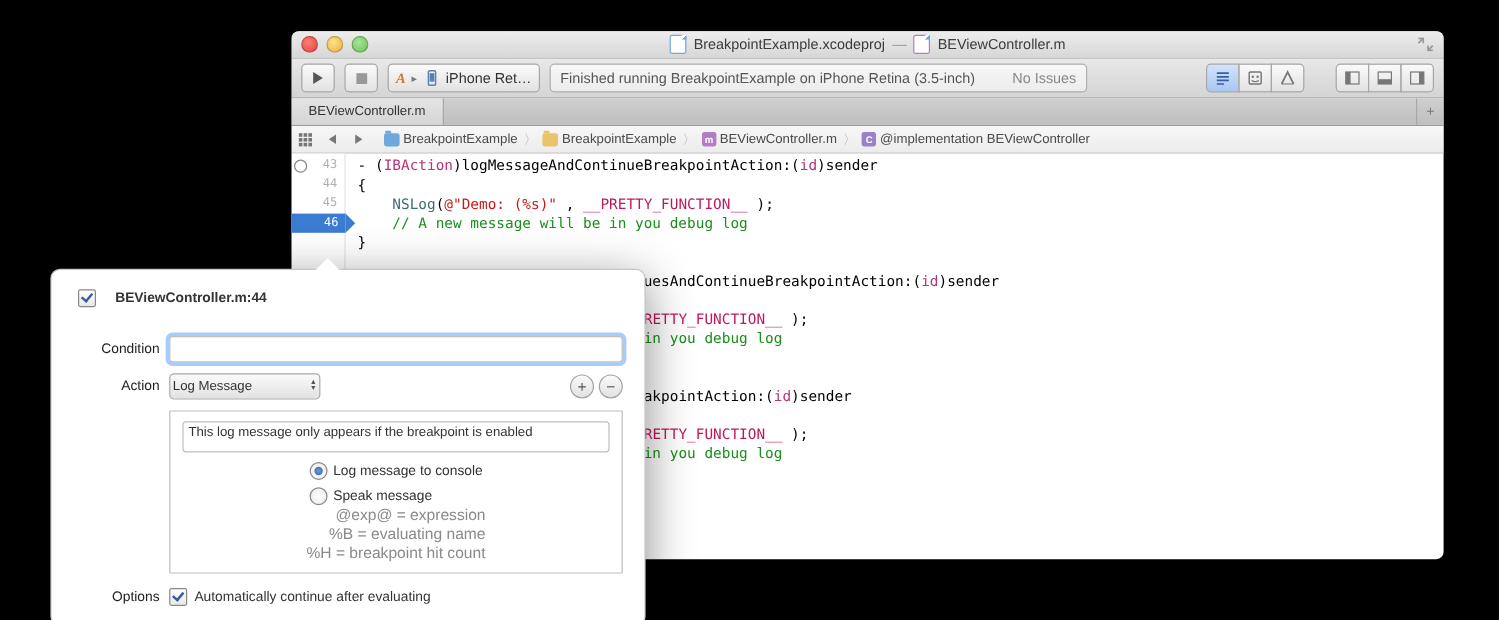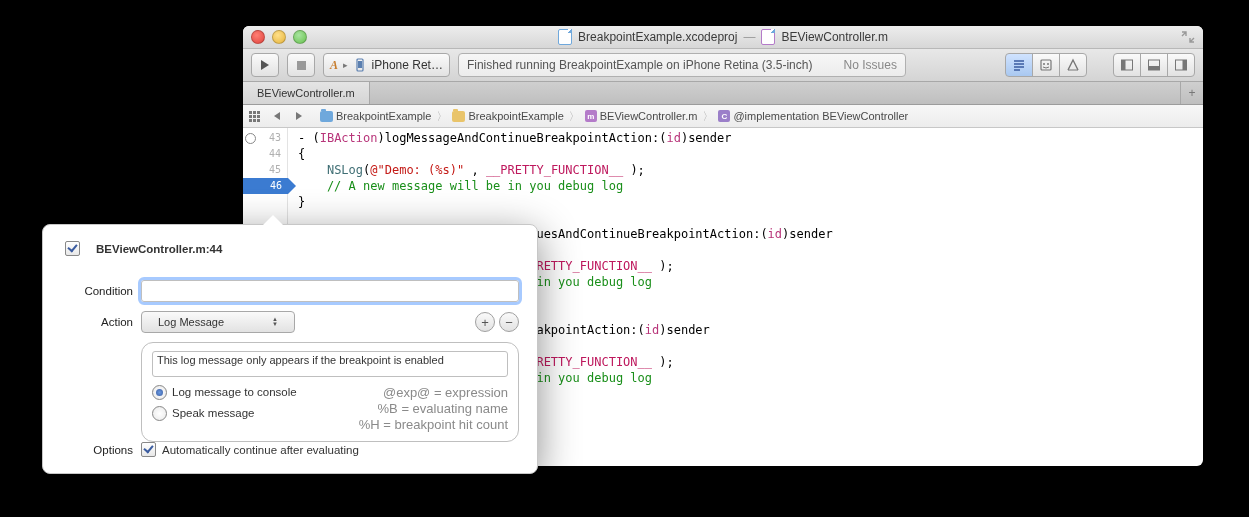--- a/index.html
+++ b/index.html
@@ -72,26 +72,26 @@
   .pop-label{width:72px;text-align:right;padding-right:8px;color:#222;}
   .pop-title{display:flex;align-items:center;gap:16px;font-weight:bold;margin-bottom:24px;margin-left:4px;}
   .checkbox{width:13px;height:13px;border:1px solid #888;border-radius:2px;background:linear-gradient(#fff,#e8e8e8);display:flex;align-items:center;justify-content:center;position:relative;}
   .checkbox.checked::after{content:'';position:absolute;left:2px;top:2px;width:7px;height:4px;border-left:2px solid #3b5ca0;border-bottom:2px solid #3b5ca0;transform:rotate(-50deg);}
   .text-input{flex:1;height:20px;border:1px solid #bfbfbf;border-radius:3px;padding:0 4px;background:#fff;}
   .text-input.focus{outline:3px solid rgba(94,158,255,0.55);outline-offset:0;}
   .num-input{width:30px;height:18px;border:1px solid #bfbfbf;border-radius:3px 0 0 3px;padding:0 4px;background:#fff;text-align:left;}
   .stepper{width:13px;height:20px;border:1px solid #a8a8a8;border-left:none;border-radius:0 3px 3px 0;background:linear-gradient(#fafafa,#e2e2e2);display:flex;flex-direction:column;}
   .stepper div{flex:1;display:flex;align-items:center;justify-content:center;font-size:6px;color:#555;}
   .stepper div:first-child{border-bottom:1px solid #bbb;}
-  .dropdown{width:120px;height:20px;border:1px solid #a8a8a8;border-radius:4px;background:linear-gradient(#fafafa,#e2e2e2);display:flex;align-items:center;padding:0 16px;justify-content:space-between;font-size:11px;}
+  .dropdown{width:120px;height:20px;border:1px solid #a8a8a8;border-radius:4px;background:linear-gradient(#fafafa,#e2e2e2);display:flex;align-items:center;padding:0 2px;justify-content:space-between;font-size:11px;}
   .dd-arrows{display:flex;flex-direction:column;font-size:6px;line-height:5px;color:#555;}
   .circle-btn{width:18px;height:18px;border:1px solid #a0a0a0;border-radius:50%;background:linear-gradient(#fafafa,#e2e2e2);display:flex;align-items:center;justify-content:center;font-size:13px;color:#555;}
-  .action-box{margin-left:80px;border:1px solid #bfbfbf;border-radius:12px;padding:8px 10px;}
+  .action-box{margin-left:80px;border:1px solid #bfbfbf;border-radius:1px;padding:8px 10px;margin-bottom:12px;}
   .action-input{height:20px;border:1px solid #bfbfbf;border-radius:3px;padding:2px 4px;color:#333;margin-bottom:8px;font-size:11px;}
-  .radio-row{display:flex;align-items:flex-start;justify-content:space-between;}
+  .radio-row{display:flex;align-items:center;justify-content:space-between;flex-direction:column;}
   .radio-col{display:flex;flex-direction:column;gap:6px;}
   .hints{text-align:right;color:#8a8a8a;font-size:13px;line-height:16px;}
   .radio{width:13px;height:13px;border:1px solid #888;border-radius:50%;background:radial-gradient(#fff,#e8e8e8);position:relative;display:inline-block;vertical-align:middle;margin-right:5px;}
   .radio.sel::after{content:'';position:absolute;left:3px;top:3px;width:7px;height:7px;border-radius:50%;background:radial-gradient(#6a9ae2,#3b5ca0);}
 </style>
 </head>
 <body>
 
 <div class="window">
 

